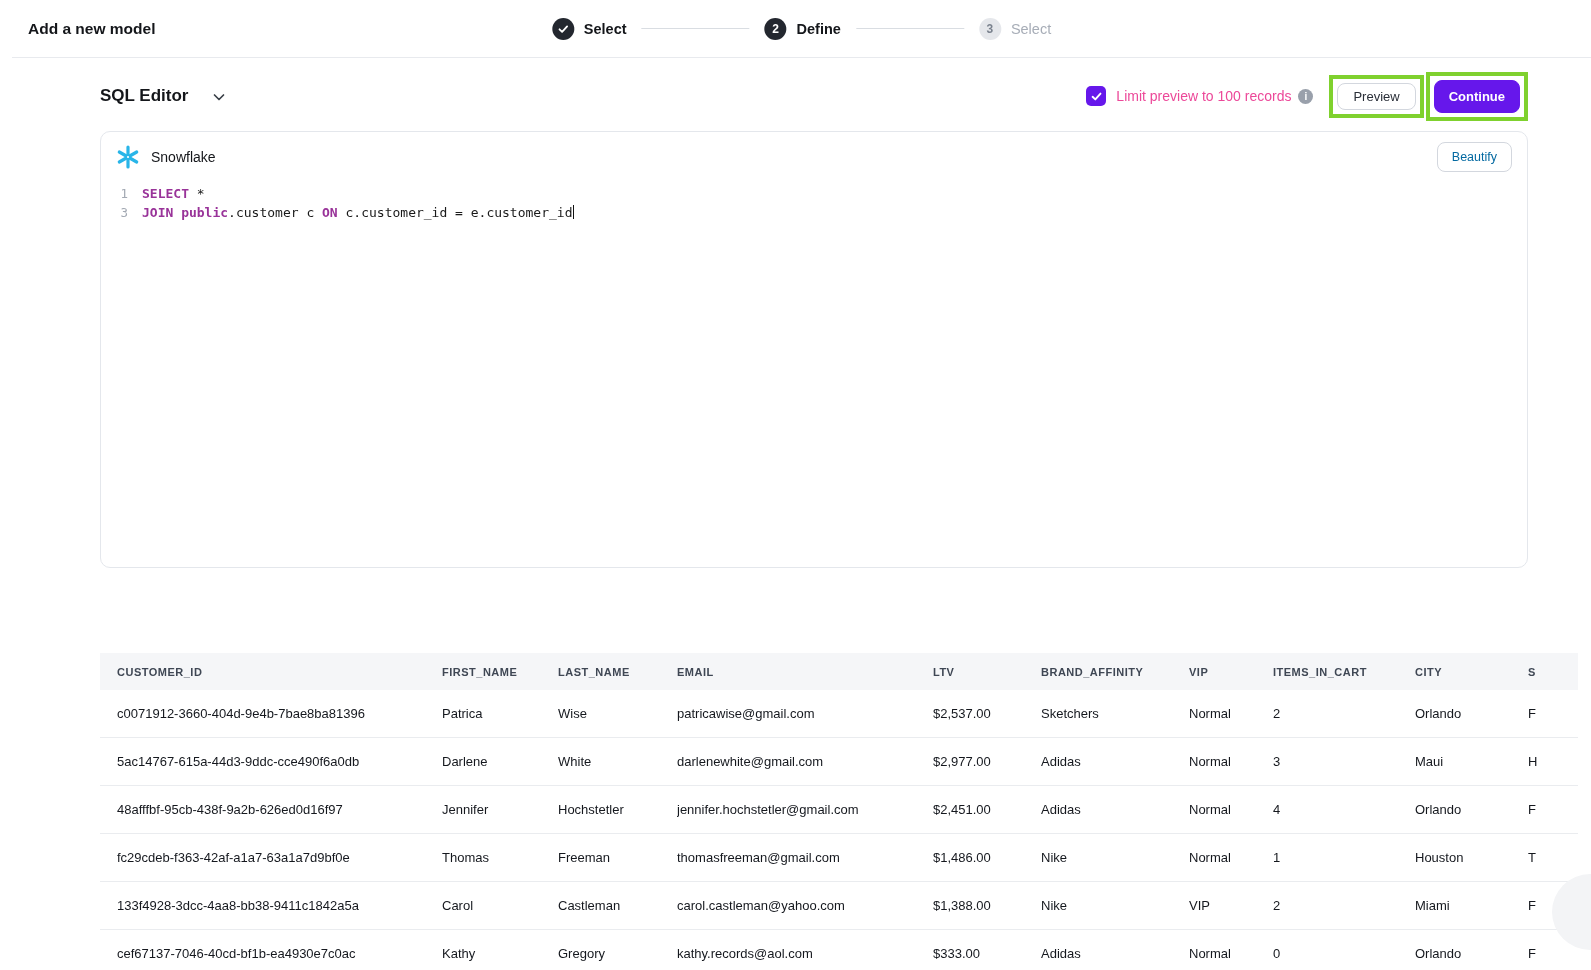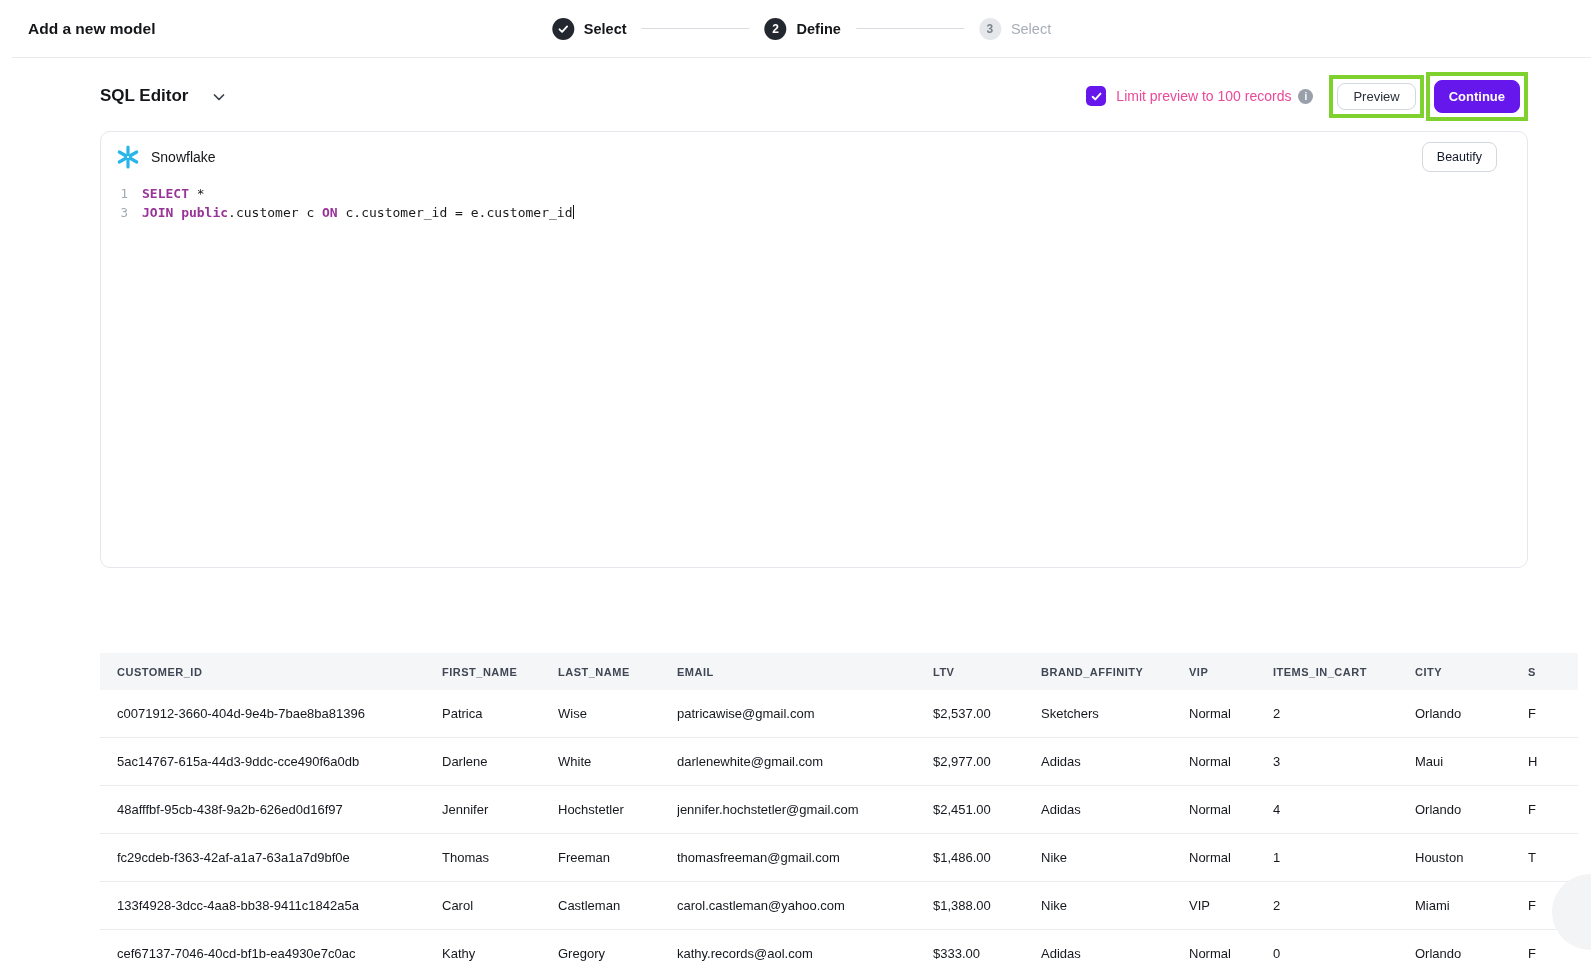--- a/index.html
+++ b/index.html
@@ -39,22 +39,22 @@
   .hl-box.first { margin-left:16px; }
   .hl-box + .hl-box { margin-left:2px; }
   .btn { border-radius:8px; font-size:13px; cursor:pointer; font-family:"Liberation Sans", sans-serif; }
   .btn-secondary { background:#fff; border:1px solid #D3D7DE; color:#2A2F38; font-weight:500; padding:5px 15px; }
   .btn-primary { background:#6617EB; border:1px solid #6617EB; color:#fff; font-weight:600; padding:8px 14px; }
 
   
   .editor-card { margin-top:12px; height:437px; border:1px solid #E4E7EC; border-radius:10px; position:relative; background:#fff; }
   .editor-head { display:flex; align-items:center; padding:12px 16px 8px 14px; }
   .source-name { margin-left:10px; font-size:14px; font-weight:500; color:#14161A; }
-  .beautify-btn { position:absolute; right:30px; top:10px; background:#fff; border:1px solid #D3D7DE; border-radius:8px;
-    padding:7px 14px; font-size:12.5px; font-weight:500; color:#0f172a; cursor:pointer; }
+  .beautify-btn { position:absolute; right:15px; top:10px; background:#fff; border:1px solid #D3D7DE; border-radius:8px;
+    padding:7px 14px; font-size:12.5px; font-weight:500; color:#0369a1; cursor:pointer; }
   .code-area { padding:6px 0 0 13px; font-family:"DejaVu Sans Mono", monospace; font-size:13px; line-height:19.3px; cursor:text; height:350px; }
   .code-line { white-space:pre; }
   .ln { display:inline-block; width:14px; text-align:right; color:#A3A9B3; margin-right:14px; font-size:12.5px; }
   .kw { color:#993399; font-weight:700; }
   .code { color:#1A1A1A; }
   .caret { display:inline-block; width:1.5px; height:14px; background:#111; vertical-align:-2px; }
 
   
   .table-wrap { position:absolute; left:100px; top:653px; width:1478px; overflow:hidden; background:#fff; }
   .tr { display:grid; grid-template-columns:342px 116px 119px 256px 108px 148px 84px 142px 113px 50px; align-items:center; }

